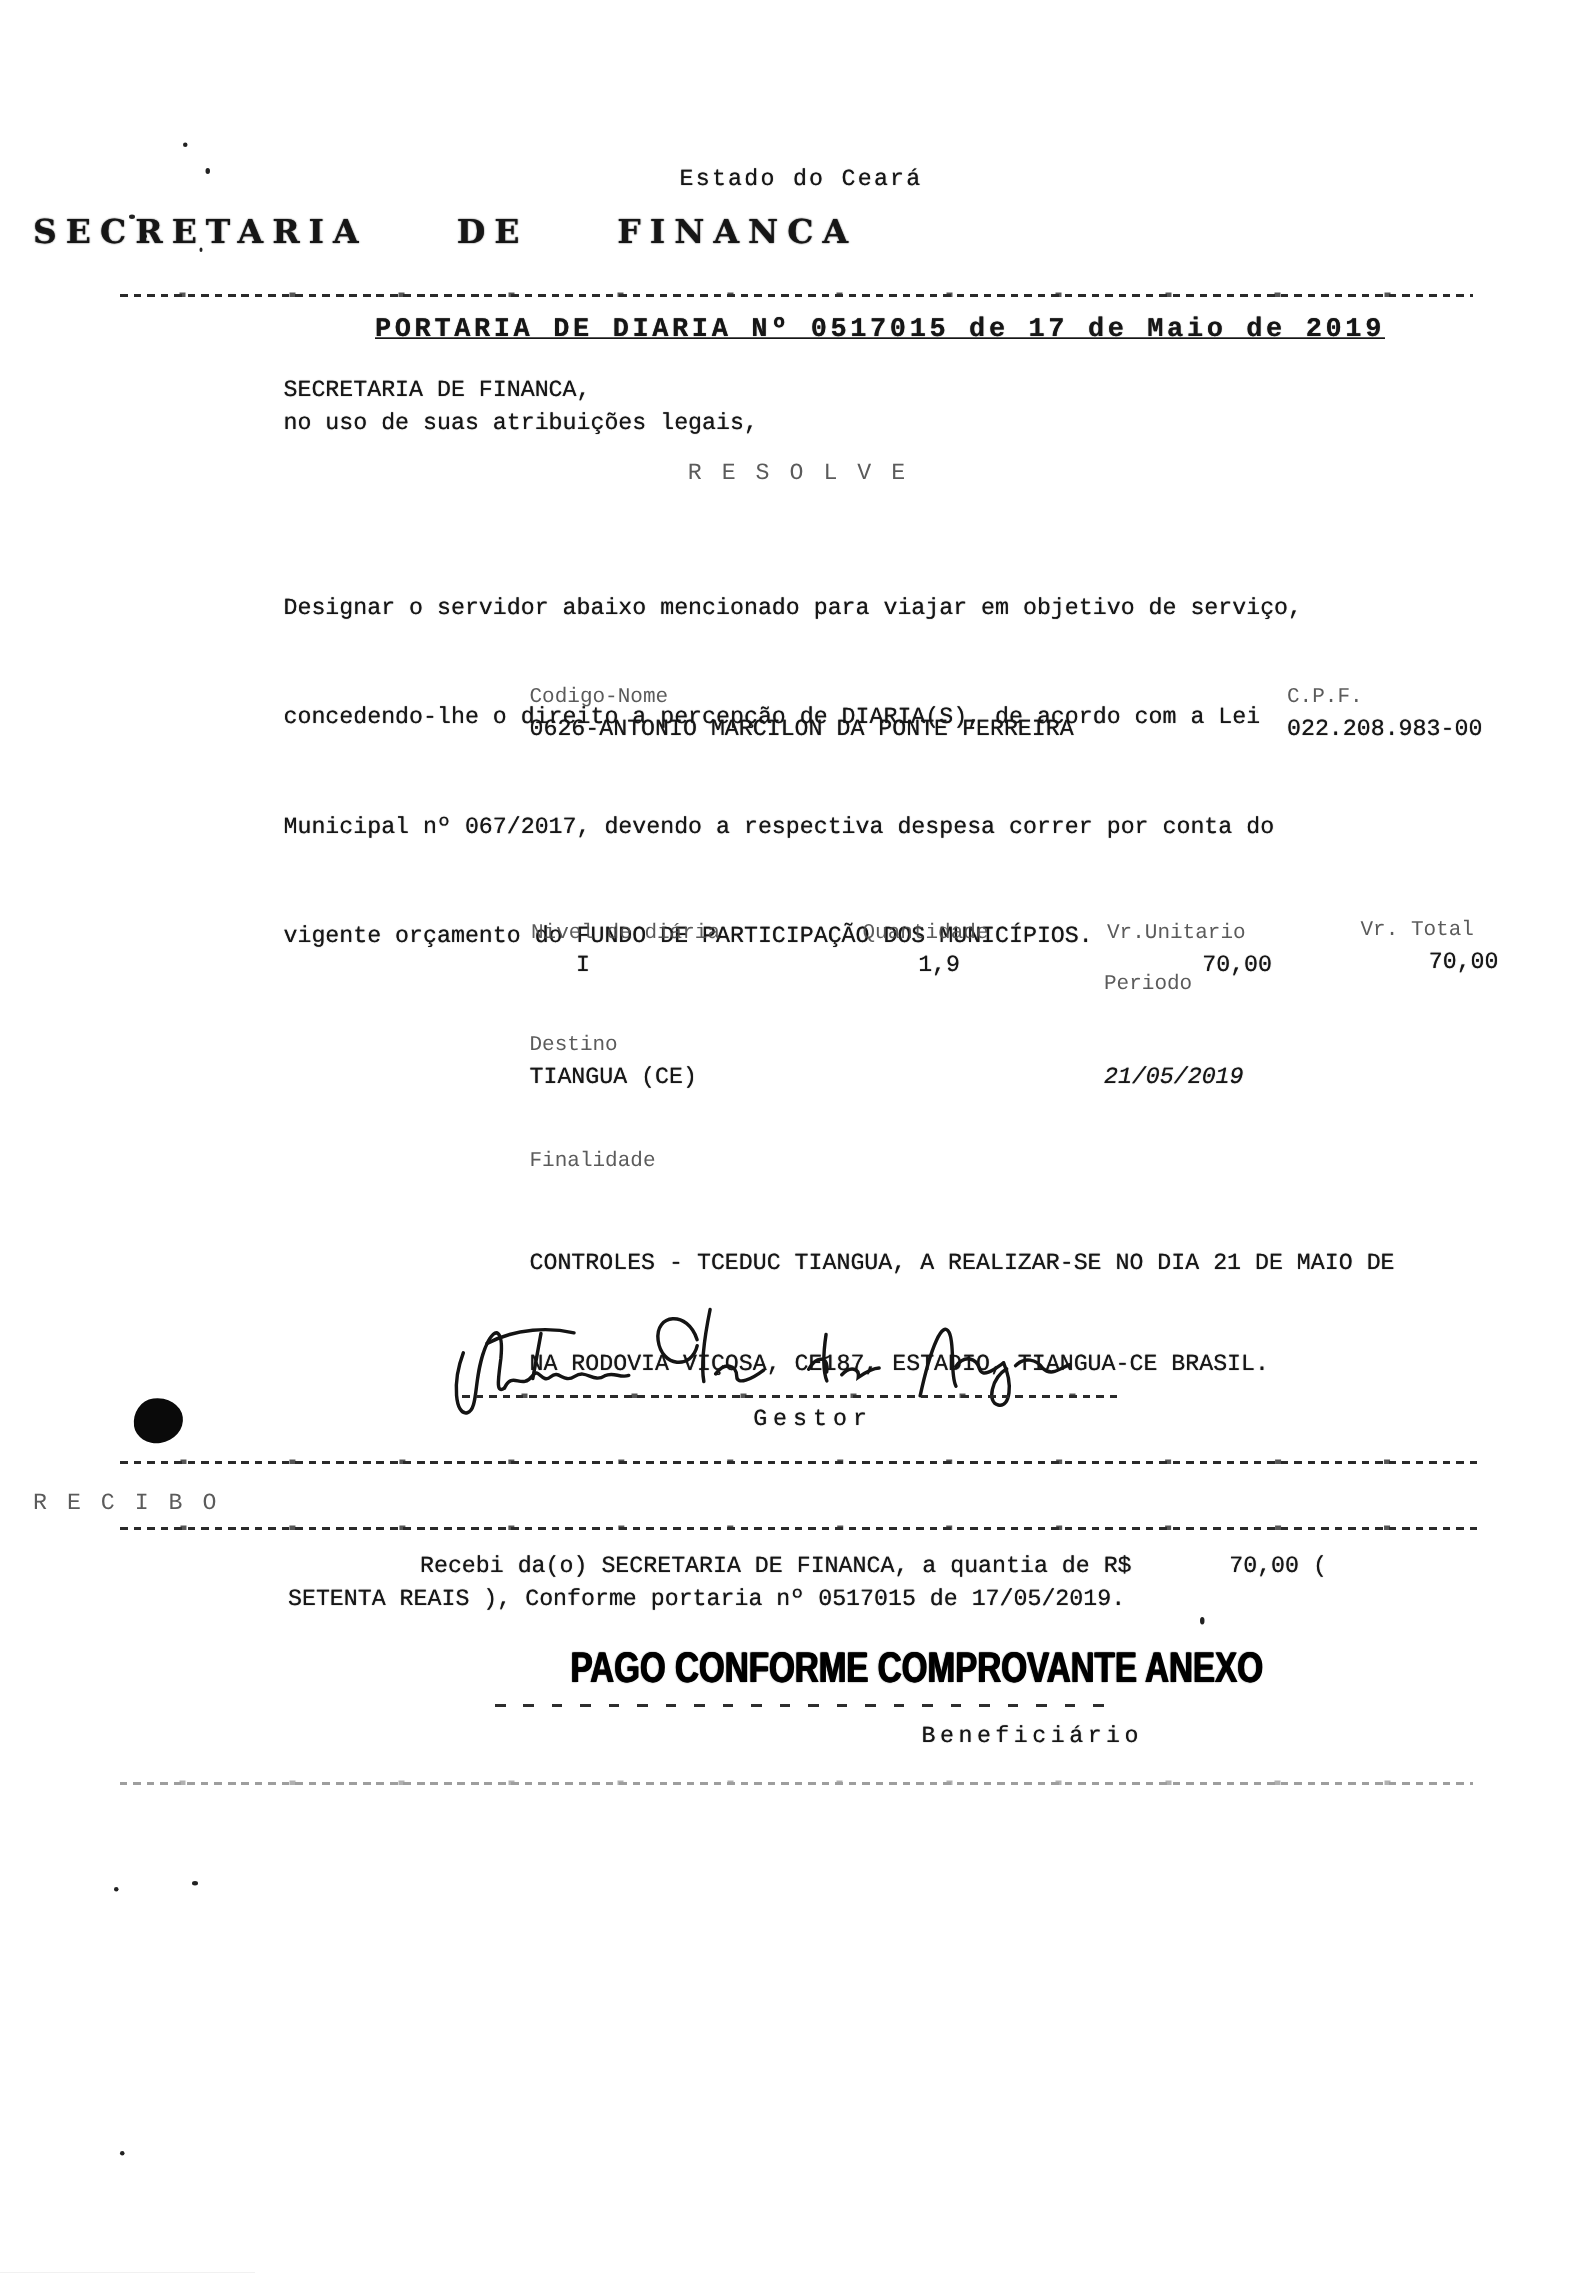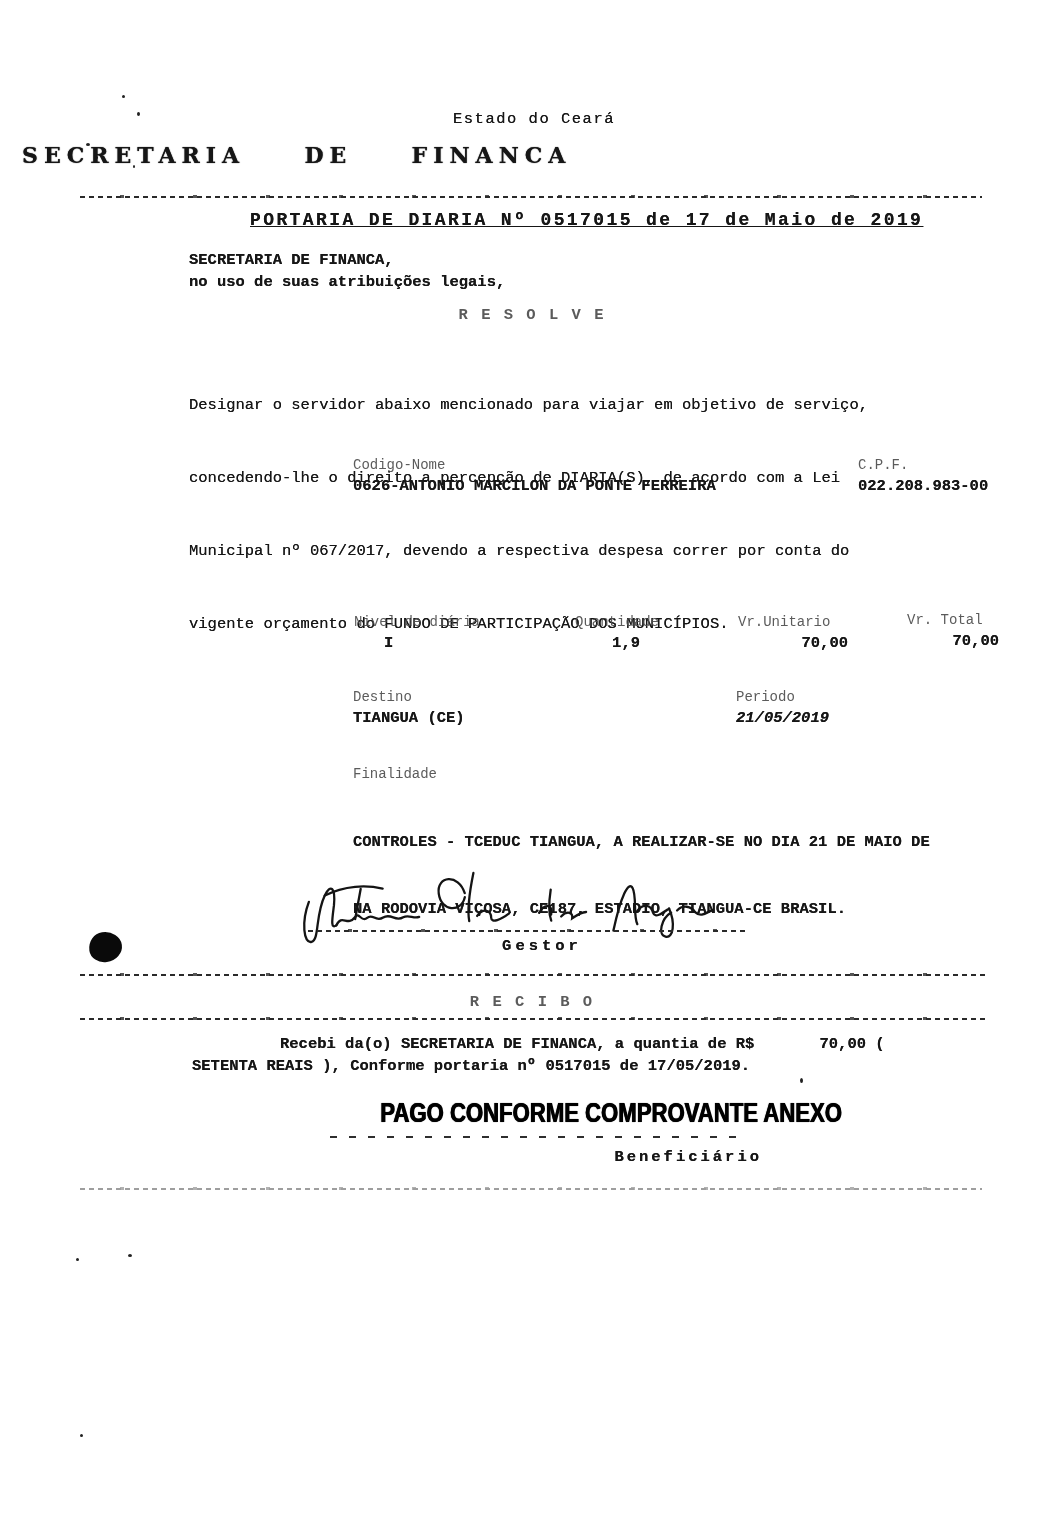--- a/index.html
+++ b/index.html
@@ -8,21 +8,21 @@
     width:1054px;height:1515px;
     background:#ffffff;
     margin:0 auto;
     overflow:hidden;
     font-family:"Liberation Mono","DejaVu Sans Mono",monospace;
     color:#161616;
   }
   .t{position:absolute;white-space:pre;line-height:1.2;margin-left:22px;}
   .mono{font-size:15.5px;}
   .small{font-size:14px;}
-  .b{font-weight:bold;}
+  .b{font-weight:normal;}
   .i{font-style:italic;}
   .faded{color:#4e4e4e;opacity:.92;}
   .right{text-align:right;}
   
   .rough{text-shadow:0 0 .6px rgba(20,20,20,.85);}
   .dotline{
     position:absolute;height:3px;
     background-image:
       repeating-linear-gradient(to right,#2a2a2a 0 5px,transparent 5px 9px),
       repeating-linear-gradient(to right,transparent 0 37px,#555 37px 41px,transparent 41px 73px);
@@ -105,21 +105,21 @@
   <div class="t small faded" style="left:553px;top:614px">Quantidade</div>
   <div class="t small faded" style="left:716px;top:614px">Vr.Unitario</div>
   <div class="t small faded" style="left:885px;top:612px">Vr. Total</div>
 
   <div class="t mono b rough" style="left:362px;top:634px">I</div>
   <div class="t mono b rough right" style="left:520px;top:634px;width:98px">1,9</div>
   <div class="t mono b rough right" style="left:726px;top:634px;width:100px">70,00</div>
   <div class="t mono b rough right" style="left:877px;top:632px;width:100px">70,00</div>
 
   <div class="t small faded" style="left:331px;top:689px">Destino</div>
-  <div class="t small faded" style="left:714px;top:689px">Periodo</div>
+  <div class="t small faded" style="left:714px;top:648px">Periodo</div>
   <div class="t mono b rough" style="left:331px;top:709px">TIANGUA (CE)</div>
   <div class="t mono b i rough" style="left:714px;top:709px">21/05/2019</div>
 
   <div class="t small faded" style="left:331px;top:766px">Finalidade</div>
   <div class="t mono b rough" style="left:331px;top:786px;line-height:22.4px">
     <span style="display:block">CONTROLES - TCEDUC TIANGUA, A REALIZAR-SE NO DIA 21 DE MAIO DE</span>
     <span style="display:block">NA RODOVIA VIÇOSA, CE187, ESTADIO, TIANGUA-CE BRASIL.</span>
   </div>
 
   <svg class="sig-svg" style="left:295px;top:868px" width="470" height="78" viewBox="0 0 470 78">
@@ -137,21 +137,21 @@
       <path d="M342,45 C348,37 356,39 358,47 C360,53 368,47 374,43"></path>
       <path d="M374,43 C380,57 378,73 370,71 C362,69 366,53 376,47"></path>
       <path d="M382,45 C388,39 396,41 400,47 C406,53 412,47 418,45"></path>
     </g>
   </svg>
   <div class="dotline" style="left:308px;top:929px;width:438px"></div>
   <div class="t mono b rough" style="left:300px;width:440px;top:937px;text-align:center;letter-spacing:4px">Gestor</div>
   <div class="blob" style="left:89px;top:932px;width:33px;height:30px"></div>
 
   <div class="dotline" style="left:80px;top:973px;width:905px"></div>
-  <div class="t mono b faded" style="left:0;width:1020px;top:993px;text-align:center;letter-spacing:2px">R E C I B O</div>
+  <div class="t mono b faded" style="left:0;width:1020px;top:993px;letter-spacing:2px">R E C I B O</div>
   <div class="dotline" style="left:80px;top:1017px;width:905px"></div>
 
   <div class="t mono b rough" style="left:258px;top:1035px">Recebi da(o) SECRETARIA DE FINANCA, a quantia de R$       70,00 (</div>
   <div class="t mono b rough" style="left:170px;top:1057px">SETENTA REAIS ), Conforme portaria nº 0517015 de 17/05/2019.</div>
 
   <div class="stamp" style="left:380px;top:1096px">PAGO CONFORME COMPROVANTE ANEXO</div>
 
   <div class="dotline sparse" style="left:330px;top:1135px;width:413px"></div>
   <div class="t mono b rough" style="left:300px;width:440px;top:1148px;text-align:right;letter-spacing:3px">Beneficiário</div>
 

